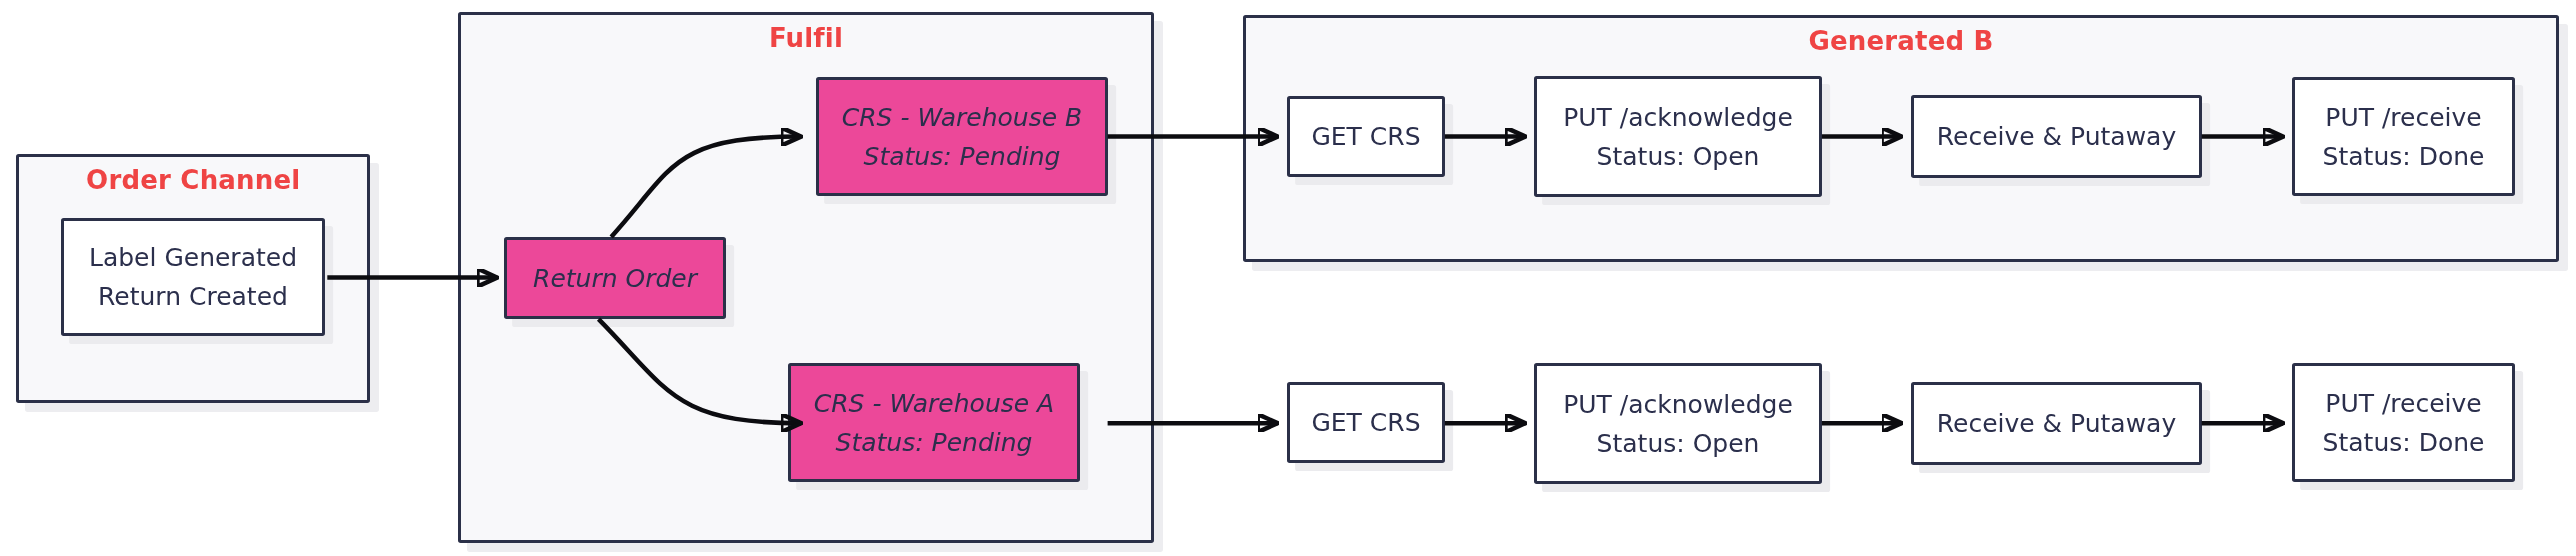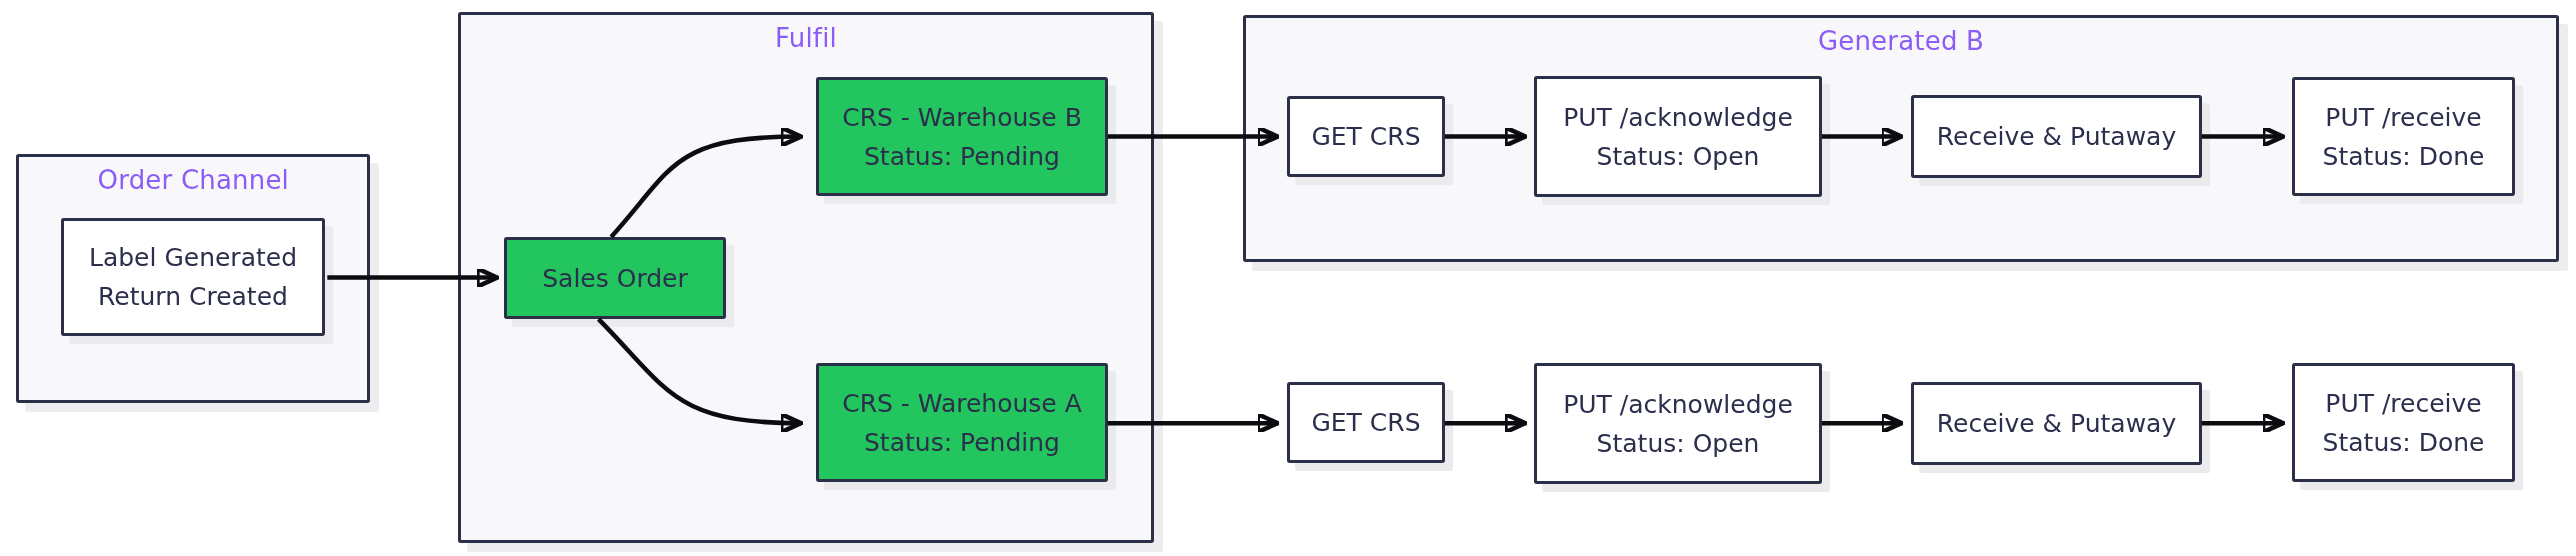--- a/index.html
+++ b/index.html
@@ -8,41 +8,41 @@
     font-family:"DejaVu Sans","Liberation Sans",sans-serif;
   }
   
   .container{
     position:absolute;box-sizing:border-box;z-index:1;
     background:#f8f8fa;border:3.6px solid #2b3048;border-radius:2.7px;
     box-shadow:9px 9px 0 0 #ededf0;
   }
   .container .title{
     position:absolute;top:8.1px;left:0;right:0;text-align:center;
-    font-size:26px;font-weight:400;color:#8b5cf6;letter-spacing:0.2px;
+    font-size:26px;font-weight:700;color:#ef4444;letter-spacing:0.2px;
   }
   
   .node{
     position:absolute;box-sizing:border-box;z-index:3;
     display:flex;flex-direction:column;align-items:center;justify-content:center;
     background:#ffffff;border:3.6px solid #2b3048;border-radius:2.7px;
     box-shadow:8.1px 8.1px 0 0 #ebebee;
     font-size:25px;line-height:39px;text-align:center;color:#2b2f4c;font-weight:500;
   }
-  .node.blue{background:#22c55e;}
+  .node.blue{background:#ec4899;font-style:italic;}
   
   #c-sales   {left:16.3px;  top:154px; width:354px;  height:249px;}
   #c-fulfil  {left:458px; top:11.8px;  width:696px;  height:531px;}
   #c-wb      {left:1243px;top:14.5px;  width:1316px; height:247px;}
   #c-wa      {left:1243px;top:296px; width:1316px; height:247px;}
 
   #n-return-created{left:61px;  top:218px; width:264px; height:118px;}
   #n-return-order {left:504px; top:237px; width:222px; height:82px;}
   #n-crs-b        {left:816px; top:77px;  width:292px; height:119px;}
-  #n-crs-a        {left:816px; top:363px; width:292px; height:119px;}
+  #n-crs-a        {left:788px; top:363px; width:292px; height:119px;}
 
   #n-wb-get{left:1287px;top:96px;width:158px;height:81px;}
   #n-wb-ack{left:1534px;top:76px; width:288px;height:121px;}
   #n-wb-rp {left:1911px;top:95px;width:291px;height:83px;}
   #n-wb-pr {left:2292px;top:77px; width:223px;height:119px;}
 
   #n-wa-get{left:1287px;top:382px;width:158px;height:81px;}
   #n-wa-ack{left:1534px;top:363px;width:288px;height:121px;}
   #n-wa-rp {left:1911px;top:382px;width:291px;height:83px;}
   #n-wa-pr {left:2292px;top:363px;width:223px;height:119px;}
@@ -64,21 +64,21 @@
   <div class="container" id="c-wb">
     <div class="title">Generated B</div>
   </div>
 
   <div class="node" id="n-return-created">
     <span>Label Generated</span>
     <span>Return Created</span>
   </div>
 
   <div class="node blue" id="n-return-order">
-    <span>Sales Order</span>
+    <span>Return Order</span>
   </div>
 
   <div class="node blue" id="n-crs-b">
     <span>CRS - Warehouse B</span>
     <span>Status: Pending</span>
   </div>
 
   <div class="node blue" id="n-crs-a">
     <span>CRS - Warehouse A</span>
     <span>Status: Pending</span>

